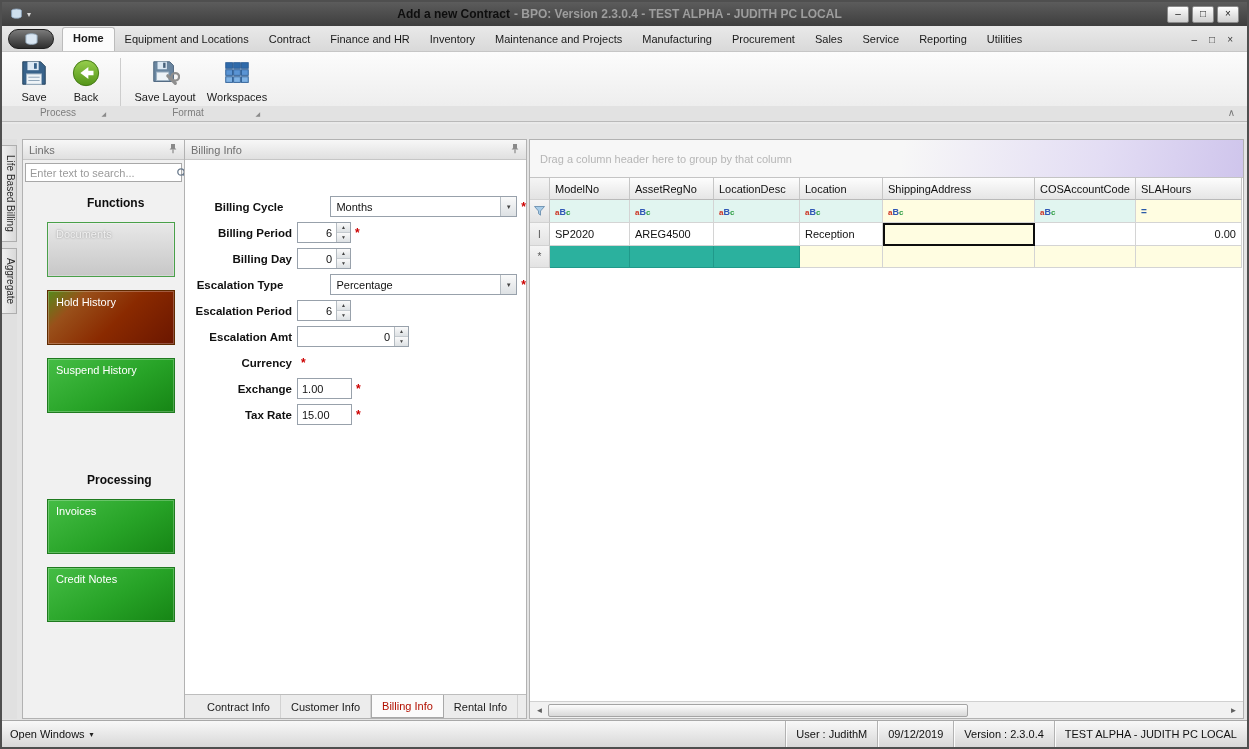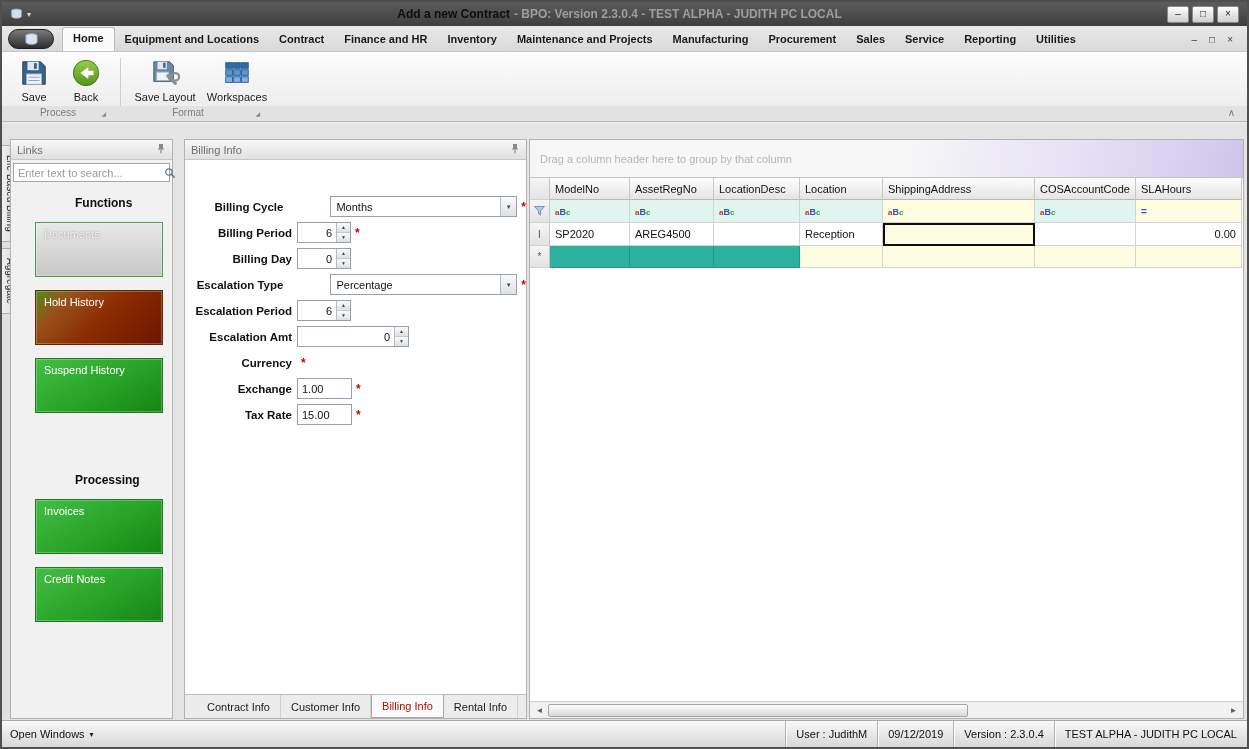--- a/index.html
+++ b/index.html
@@ -17,21 +17,21 @@
   .win-btns { display:flex; gap:3px; padding-right:8px; }
   .win-btn { width:22px; height:17px; background:linear-gradient(#fdfdfd,#cfcfcf); border:1px solid #8a8a8a;
              border-radius:2px; font-size:10px; line-height:14px; text-align:center; color:#222; cursor:default; }
 
   
   .tabrow { position:absolute; top:24px; left:0; right:0; height:26px;
             background:linear-gradient(#e9e9e9,#d9d9d9); border-bottom:1px solid #c6c6c6;
             display:flex; align-items:flex-end; padding:0 4px; }
   .app-btn { width:46px; height:20px; border-radius:10px; background:linear-gradient(#7a7a7a,#2e2e2e);
              border:1px solid #1f1f1f; margin:0 8px 2px 2px; display:flex; align-items:center; justify-content:center; }
-  .rtab { padding:4px 10px 6px; font-size:11px; color:#1a1a1a; white-space:nowrap;font-weight:bold; }
+  .rtab { padding:4px 10px 6px; font-size:11px; color:#1a1a1a; white-space:nowrap; }
   .rtab.active { background:#fbfbfb; border:1px solid #bcbcbc; border-bottom:none;
                  border-radius:3px 3px 0 0; font-weight:bold; padding-bottom:7px; }
   .mdi-btns { margin-left:auto; display:flex; gap:12px; align-items:center; padding:0 10px 6px 0;
               color:#3a3a3a; font-size:10px; }
 
   
   .rbody { position:absolute; top:50px; left:0; right:0; height:72px;
            background:linear-gradient(#fcfcfc,#e9e9e9); display:flex; padding:4px 6px 0; }
   .rb-btn { width:52px; display:flex; flex-direction:column; align-items:center; padding-top:2px; gap:3px; }
   .rb-btn.wide { width:72px; }
@@ -52,21 +52,21 @@
   .side-strip { position:absolute; left:0; top:137px; bottom:28px; width:15px; background:#e0e0e0; }
   .vtab { writing-mode:vertical-rl; font-size:10px; color:#2b2b2b; background:linear-gradient(90deg,#f0f0f0,#d9d9d9);
           border:1px solid #aeaeae; border-left:none; padding:9px 0; margin-top:6px; text-align:center; width:15px; }
 
   .panel { position:absolute; top:137px; bottom:28px; background:#f1f1f1; border:1px solid #b2b2b2; }
   .panel-header { height:20px; background:linear-gradient(#f7f7f7,#e0e0e0); border-bottom:1px solid #c6c6c6;
                   display:flex; align-items:center; padding:0 6px; color:#6f6f6f; font-size:11px; }
   .panel-header .pin { margin-left:auto; }
 
   
-  .links-panel { left:8px; width:163px; }
+  .links-panel { left:20px; width:163px; }
   .search-box { margin:3px 2px; height:19px; background:#fff; border:1px solid #a8a8a8; display:flex; align-items:center; }
   .search-box input { flex:1; border:none; outline:none; font-size:11px; padding:0 4px; color:#333; background:transparent; }
   .search-box input::placeholder { color:#9a9a9a; }
   .search-box .mag { padding-right:4px; display:flex; }
   .fn-heading { font-weight:bold; font-size:12px; color:#0e0e0e; margin:14px 0 12px 24px;padding-left:40px; }
   .fn-heading.proc { margin-top:60px; }
   .tile { width:128px; height:55px; margin:0 0 13px 24px; color:#fff; font-size:11px; padding:5px 8px;
           border:1px solid #1f7a1f; box-shadow:inset 0 0 0 1px rgba(255,255,255,.25); cursor:default; }
   .tile.green { background:linear-gradient(150deg,#45bd45 0%,#27a327 55%,#168515 100%); }
   .tile.silver { background:linear-gradient(#e8e8e8,#c7c7c7); border:1px solid #49a049; color:#f2f2f2;

